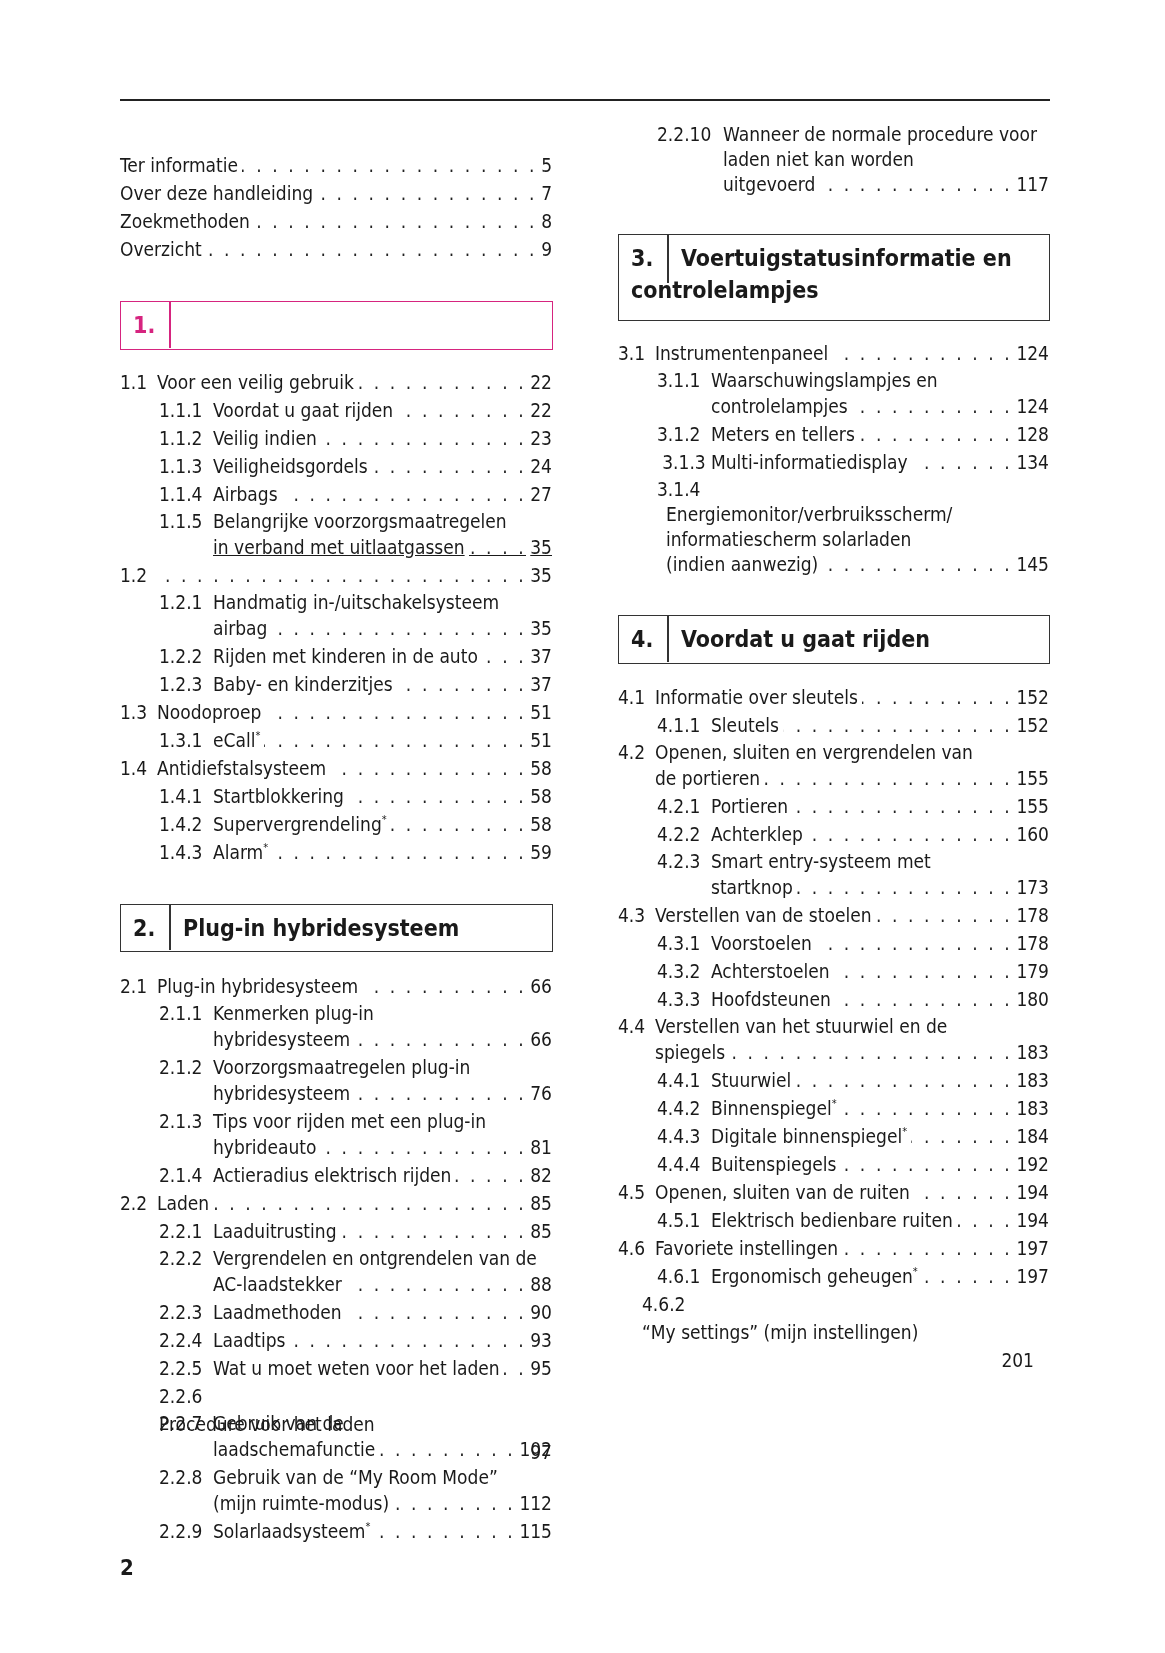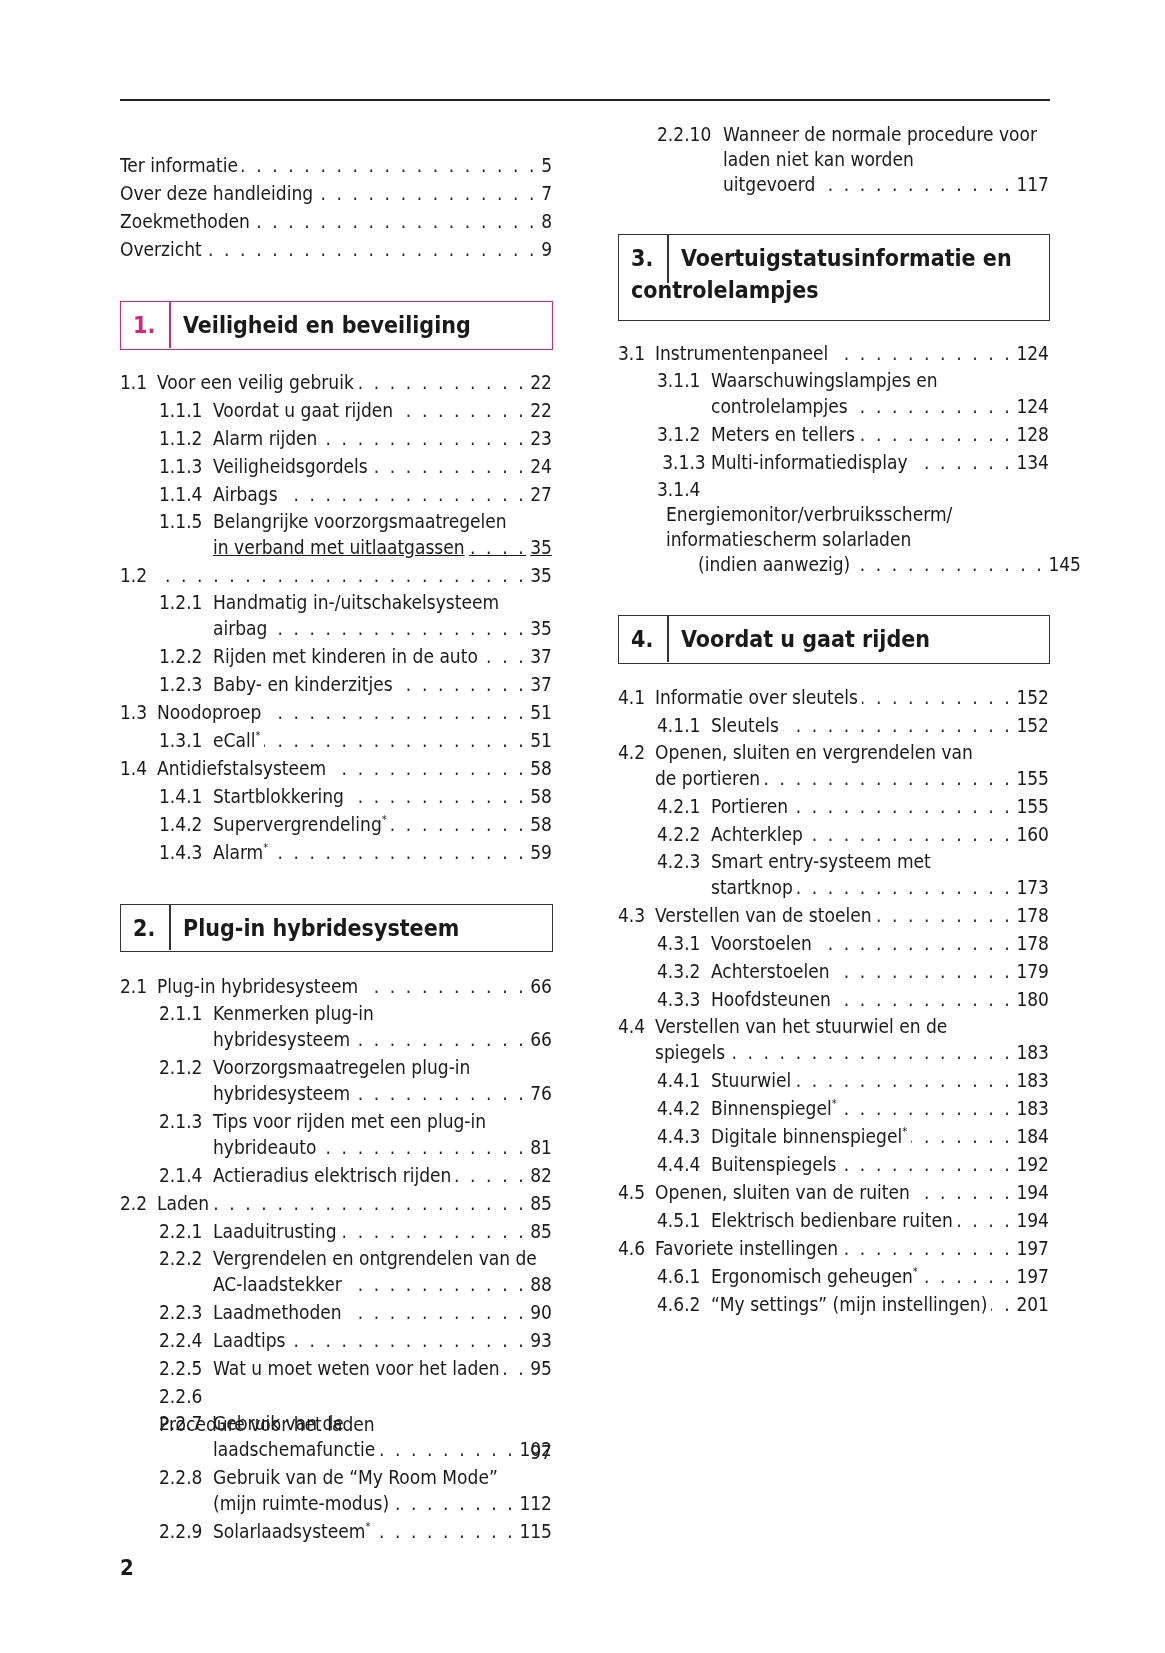--- a/index.html
+++ b/index.html
@@ -45,38 +45,37 @@
 </div>
 <div class="line" style="left:120px;top:235px;width:432px;">
   <span class="txt">Overzicht</span>
     <span class="dots"></span>
     <span class="page">9</span>
 </div>
 
 <div class="box pink" style="left:120px;top:301px;width:433px;height:49px;">
   <span class="bnum">1.</span>
   <span class="bdiv" style="left:48px;height:46px;"></span>
-  <span class="btitle" style="left:62px;top:0;">Veiligheid en beveiliging</span>
 </div>
 
 <div class="line" style="left:120px;top:368px;width:432px;">
   <span class="num" style="width:37px;">1.1</span>
     <span class="txt">Voor een veilig gebruik</span>
     <span class="dots"></span>
     <span class="page">22</span>
 </div>
 <div class="line" style="left:159px;top:396px;width:393px;">
   <span class="num" style="width:54px;">1.1.1</span>
     <span class="txt">Voordat u gaat rijden</span>
     <span class="dots"></span>
     <span class="page">22</span>
 </div>
 <div class="line" style="left:159px;top:424px;width:393px;">
   <span class="num" style="width:54px;">1.1.2</span>
-    <span class="txt">Alarm rijden</span>
+    <span class="txt">Veilig indien</span>
     <span class="dots"></span>
     <span class="page">23</span>
 </div>
 <div class="line" style="left:159px;top:452px;width:393px;">
   <span class="num" style="width:54px;">1.1.3</span>
     <span class="txt">Veiligheidsgordels</span>
     <span class="dots"></span>
     <span class="page">24</span>
 </div>
 <div class="line" style="left:159px;top:480px;width:393px;">
@@ -316,21 +315,21 @@
 </div>
 <div class="plain" style="left:657px;top:475px;">
   <span>3.1.4</span>
 </div>
 <div class="plain" style="left:666px;top:500px;">
   <span>Energiemonitor/verbruiksscherm/</span>
 </div>
 <div class="plain" style="left:666px;top:525px;">
   <span>informatiescherm solarladen</span>
 </div>
-<div class="line" style="left:666px;top:550px;width:383px;margin-left:32px;">
+<div class="line" style="left:666px;top:550px;width:383px;">
   <span class="txt">(indien aanwezig)</span>
     <span class="dots"></span>
     <span class="page">145</span>
 </div>
 
 <div class="box" style="left:618px;top:615px;width:432px;height:49px;">
   <span class="bnum">4.</span>
   <span class="bdiv" style="left:48px;height:46px;"></span>
   <span class="btitle" style="left:62px;top:0;">Voordat u gaat rijden</span>
 </div>
@@ -448,18 +447,18 @@
     <span class="txt">Favoriete instellingen</span>
     <span class="dots"></span>
     <span class="page">197</span>
 </div>
 <div class="line" style="left:657px;top:1262px;width:392px;">
   <span class="num" style="width:54px;">4.6.1</span>
     <span class="txt"><span>Ergonomisch geheugen</span><sup>*</sup></span>
     <span class="dots"></span>
     <span class="page">197</span>
 </div>
-<div class="line" style="left:657px;top:1290px;width:392px;">
+<div class="line" style="left:642px;top:1290px;width:392px;flex-direction:column;">
   <span class="num" style="width:54px;">4.6.2</span>
     <span class="txt">“My settings” (mijn instellingen)</span>
     <span class="dots"></span>
     <span class="page">201</span>
 </div>
 
 </body></html>

